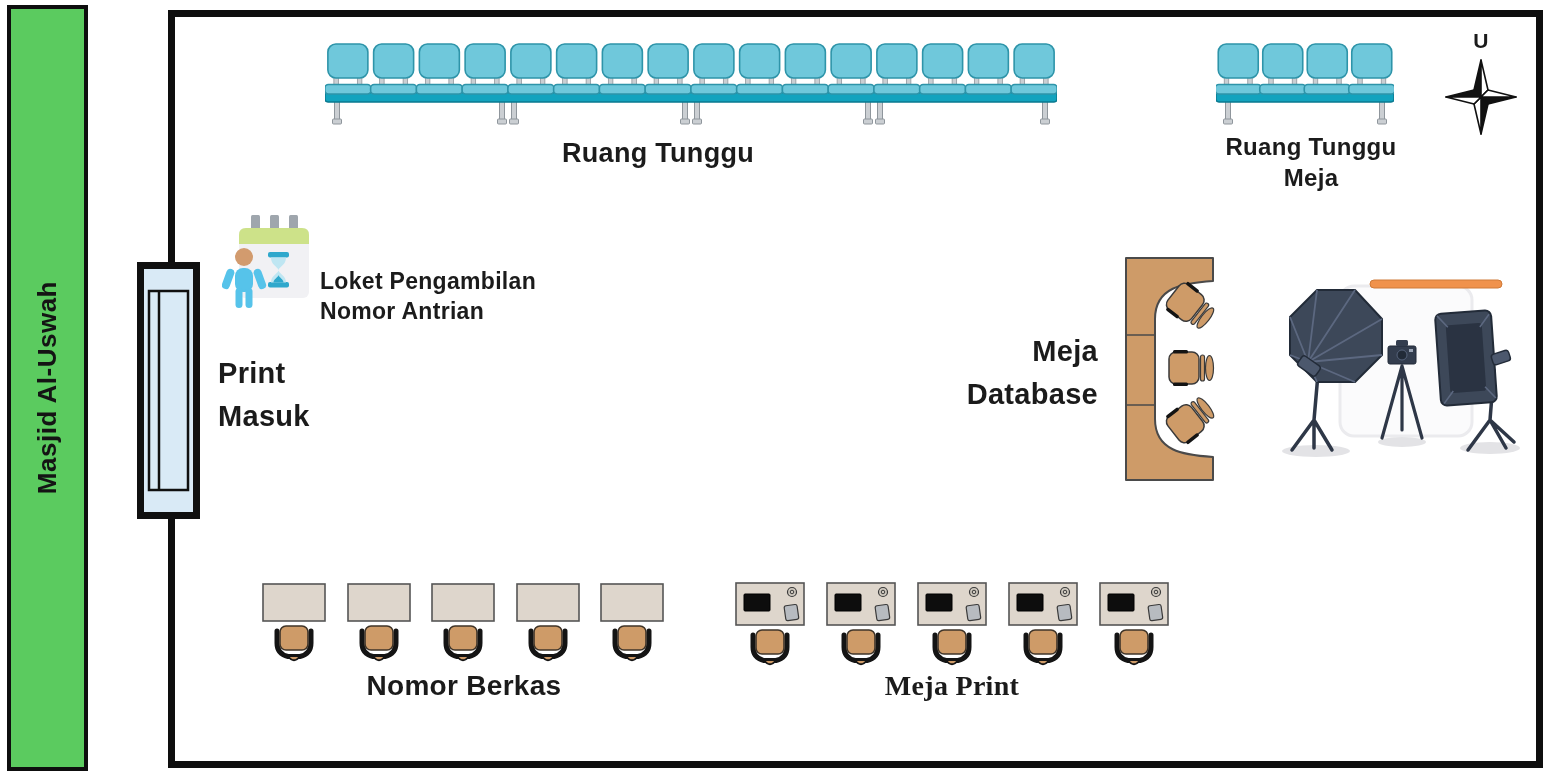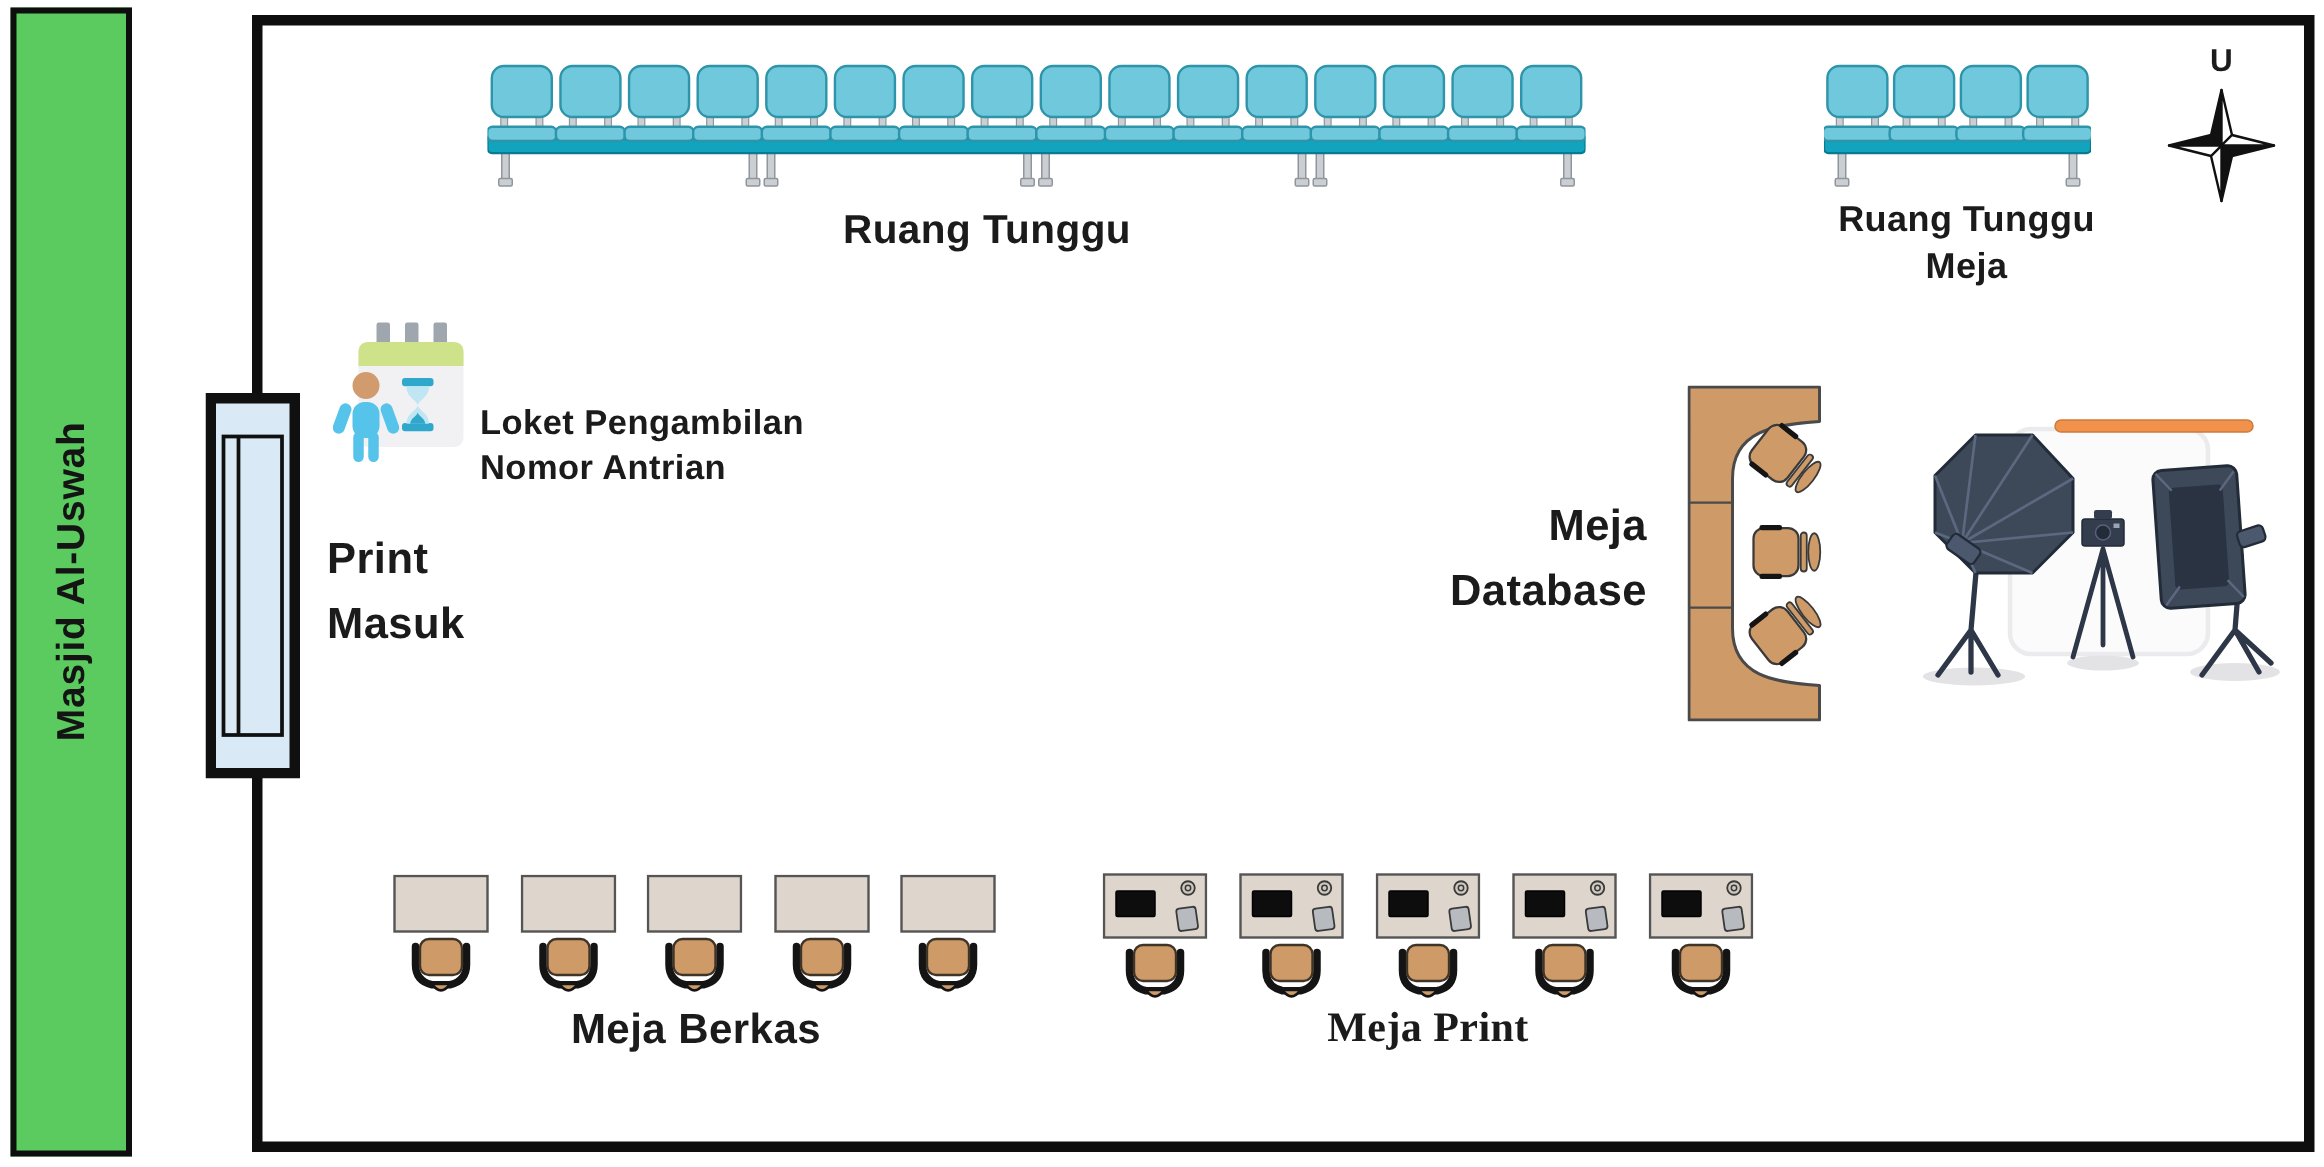--- a/index.html
+++ b/index.html
@@ -331,21 +331,21 @@
         <svg width="64" height="84" viewBox="0 0 64 84">
           <rect x="1" y="1" width="62" height="37" fill="#DED6CC" stroke="#555" stroke-width="1.6"></rect>
           <g transform="translate(14,42)">
             <path d="M1,6 V18 Q1,29 12,31.5 H24 Q35,29 35,18 V6" fill="none" stroke="#141414" stroke-width="5" stroke-linecap="round"></path>
             <rect x="4" y="1" width="28" height="24" rx="6" fill="#CE9B68" stroke="#3F3428" stroke-width="1.6"></rect>
             <path d="M12,31 Q18,39.5 24,31 Z" fill="#CE9B68" stroke="#141414" stroke-width="1.8"></path>
           </g>
         </svg>
       </div>
     </div>
-  <div class="abs lbl center row-label-berkas">Meja Berkas</div>
+  <div class="abs lbl center row-label-berkas">Nomor Berkas</div>
 
   <div class="abs desk-row row-print">
       <div class="desk-unit">
         <svg width="70" height="96" viewBox="0 0 70 96">
           <rect x="1" y="1" width="68" height="42" fill="#DED6CC" stroke="#555" stroke-width="1.6"></rect>
           <rect x="9" y="12" width="26" height="17" rx="1" fill="#0d0d0d" stroke="#000"></rect>
           <circle cx="57" cy="10" r="4.5" fill="#CFC9BF" stroke="#3A3A3A" stroke-width="1.2"></circle>
           <circle cx="57" cy="10" r="1.8" fill="none" stroke="#3A3A3A" stroke-width="1"></circle>
           <g transform="rotate(-8 57 31)">
             <rect x="50" y="23" width="13" height="15" rx="2" fill="#B7BBC0" stroke="#3A3A3A" stroke-width="1.2"></rect>

